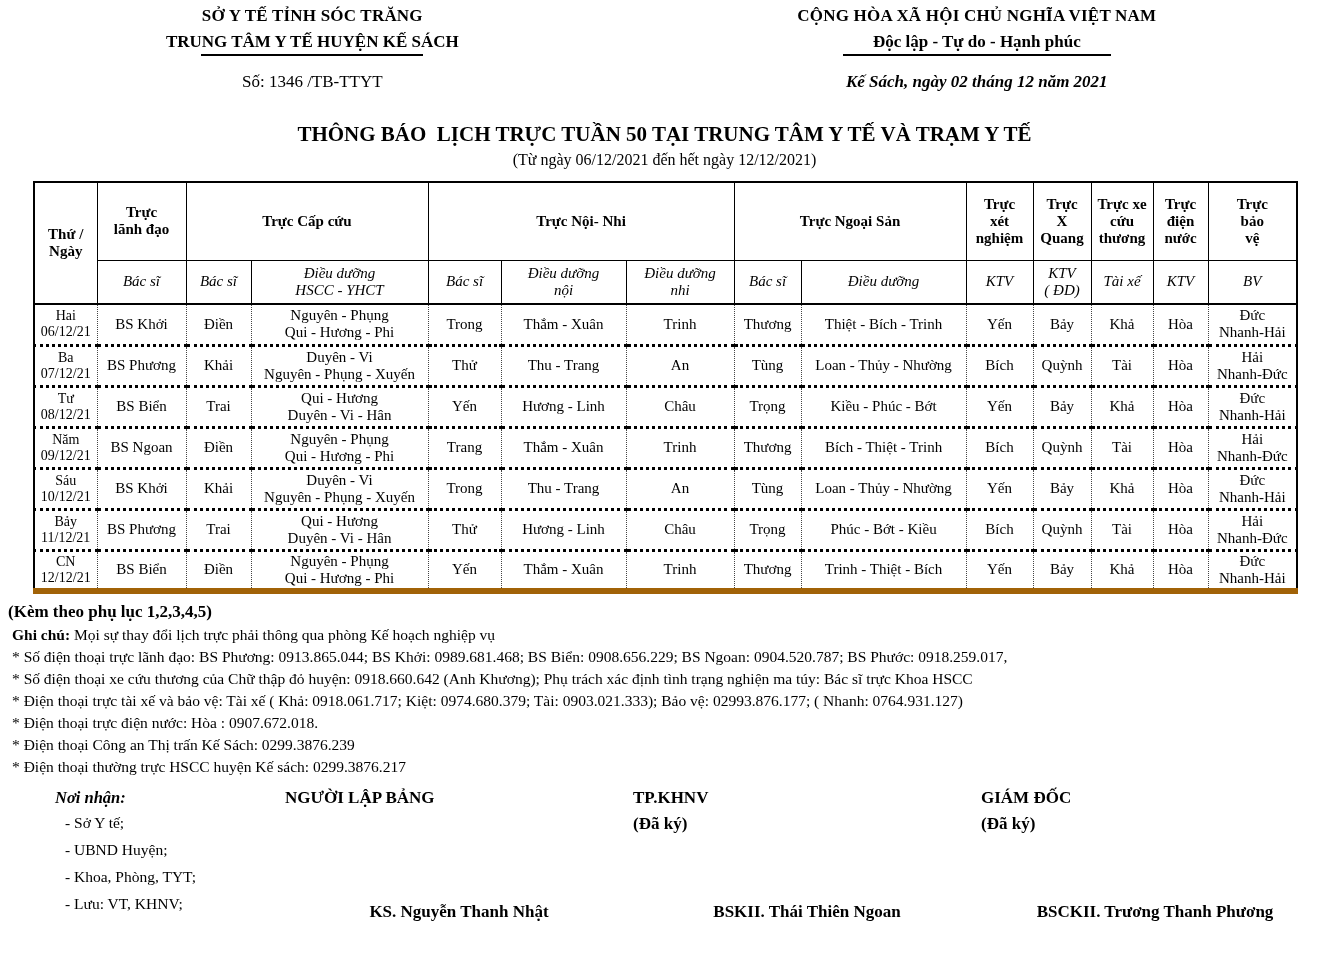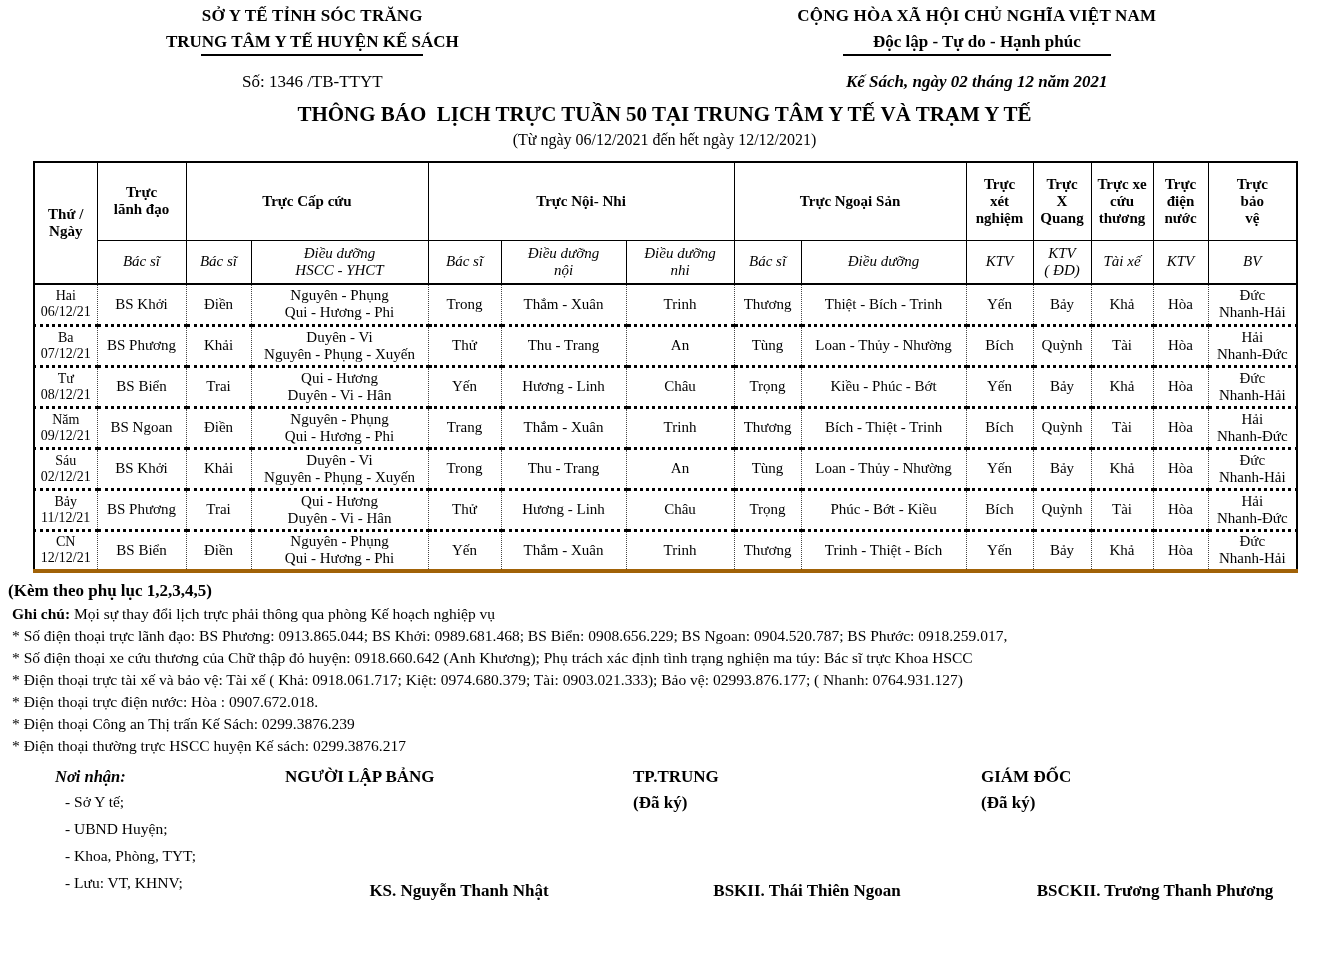--- a/index.html
+++ b/index.html
@@ -13,37 +13,37 @@
   .doc-header { display:flex; padding-top:6px; }
   .hdr-left  { width:47%; text-align:center; }
   .hdr-right { width:53%; text-align:center; }
   .hdr-line1 { font-weight:bold; font-size:17px; letter-spacing:.2px; }
   .hdr-line2 { font-weight:bold; font-size:17px; margin-top:6px; }
   .hdr-underline-left  { width:222px; border-bottom:2px solid #000; margin:2px auto 0; }
   .hdr-underline-right { width:268px; border-bottom:2px solid #000; margin:2px auto 0; }
   .doc-number { font-size:17px; margin-top:16px; }
   .date-line  { font-style:italic; font-weight:bold; font-size:17px; margin-top:16px; }
   
-  .doc-title { text-align:center; font-weight:bold; font-size:21px; margin-top:10px; white-space:pre-wrap; }
+  .doc-title { text-align:center; font-weight:bold; font-size:21px; margin-top:30px; white-space:pre-wrap; }
   .doc-subtitle { text-align:center; font-size:16px; margin-top:4px; }
   
   .tbl-wrap { margin:12px 33px 0; }
   table { border-collapse:collapse; table-layout:fixed; width:1263px; border:2px solid #000; }
   th, td { text-align:center; vertical-align:middle; white-space:pre-line; overflow:hidden; }
   thead th { border:1px solid #000; font-size:15px; padding:2px 1px; }
   thead tr.grp th { height:78px; font-weight:bold; }
   thead tr.sub th { height:44px; font-weight:normal; font-style:italic; }
   th.day-hdr { font-weight:bold; font-style:normal; }
   tbody td {
     height:41px; font-size:15px; padding:1px 2px;
     border-left:1px dotted #444; border-right:1px dotted #444;
     border-top:3px dotted #000; border-bottom:3px dotted #000;
   }
   tbody tr:first-child td { border-top:2px solid #000; }
-  tbody tr:last-child  td { border-bottom:4px solid #a16207; }
+  tbody tr:last-child  td { border-bottom:6px solid #a16207; }
   tbody td:first-child  { border-left:2px solid #000; font-size:14px; }
   tbody td:last-child   { border-right:2px solid #000; }
   
   .notes { margin:6px 10px 0 8px; font-size:15.5px; line-height:1.42; }
   .kem-theo { font-weight:bold; font-size:17px; }
   .ghi-chu-line { padding-left:4px; }
   .ghi-chu-label { font-weight:bold; }
   .note-line { padding-left:4px; }
   
   .sign-grid { display:grid; grid-template-columns:285px 1fr 1fr 1fr; margin-top:10px; }
@@ -212,21 +212,21 @@
           <td>Bích - Thiệt - Trinh</td>
           <td>Bích</td>
           <td>Quỳnh</td>
           <td>Tài</td>
           <td>Hòa</td>
           <td>Hải
 Nhanh-Đức</td>
         </tr>
         <tr>
           <td>Sáu
-02/12/21</td>
+10/12/21</td>
           <td>BS Khởi</td>
           <td>Khải</td>
           <td>Duyên - Vi
 Nguyên - Phụng - Xuyến</td>
           <td>Trong</td>
           <td>Thu - Trang</td>
           <td>An</td>
           <td>Tùng</td>
           <td>Loan - Thủy - Nhường</td>
           <td>Yến</td>
@@ -302,21 +302,21 @@
         <div>- Khoa, Phòng, TYT;</div>
         <div>- Lưu: VT, KHNV;</div>
       </div>
   </div>
 
   <div class="sig-col" style="grid-column:2; grid-row:1;">
     <div class="sig-title">NGƯỜI LẬP BẢNG</div>
     <div class="sig-note"></div>
   </div>
   <div class="sig-col" style="grid-column:3; grid-row:1;">
-    <div class="sig-title">TP.TRUNG</div>
+    <div class="sig-title">TP.KHNV</div>
     <div class="sig-note">(Đã ký)</div>
   </div>
   <div class="sig-col" style="grid-column:4; grid-row:1;">
     <div class="sig-title">GIÁM ĐỐC</div>
     <div class="sig-note">(Đã ký)</div>
   </div>
 
   <div class="sig-name-row" style="grid-column:2;">KS. Nguyễn Thanh Nhật</div>
   <div class="sig-name-row" style="grid-column:4;">BSCKII. Trương Thanh Phương</div>
   <div class="sig-name-row" style="grid-column:3;">BSKII. Thái Thiên Ngoan</div>

